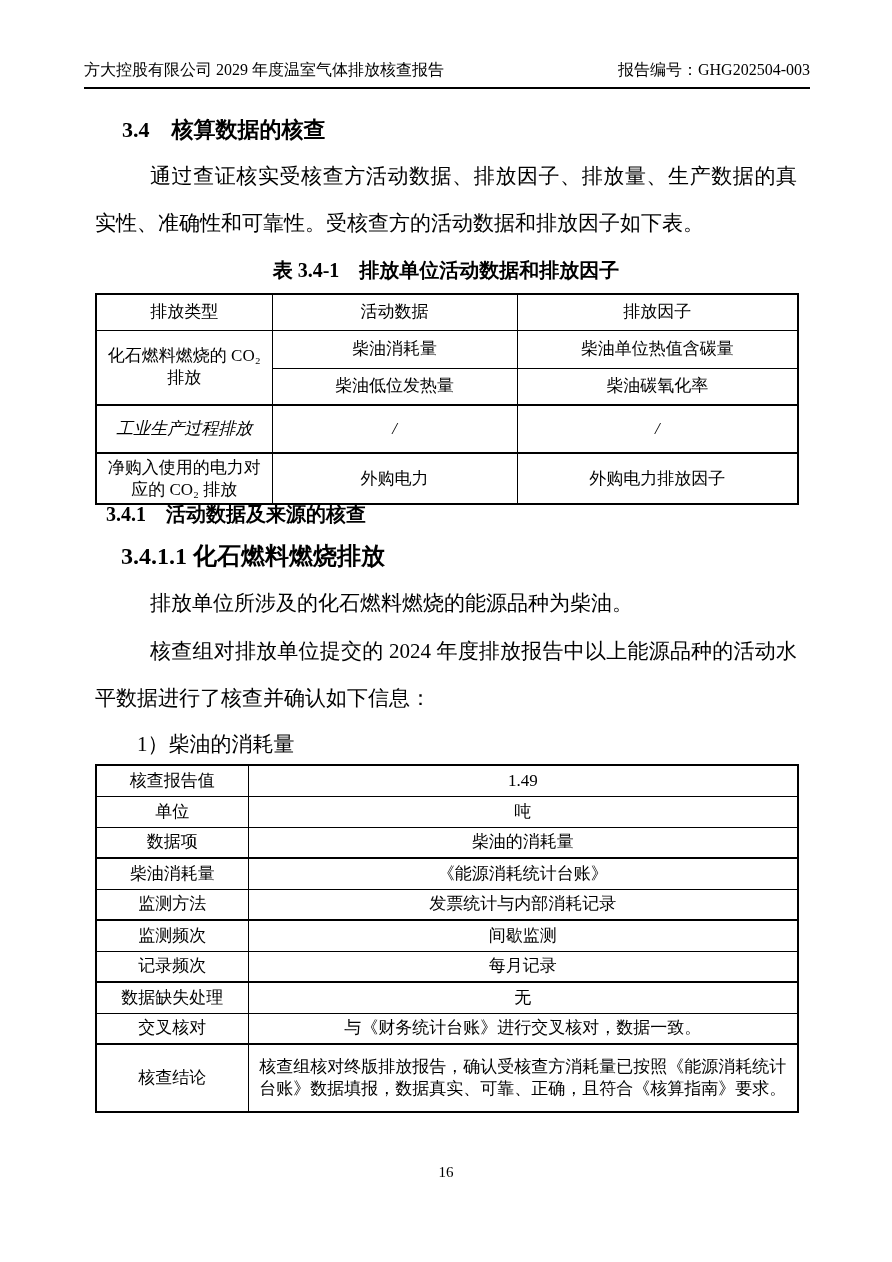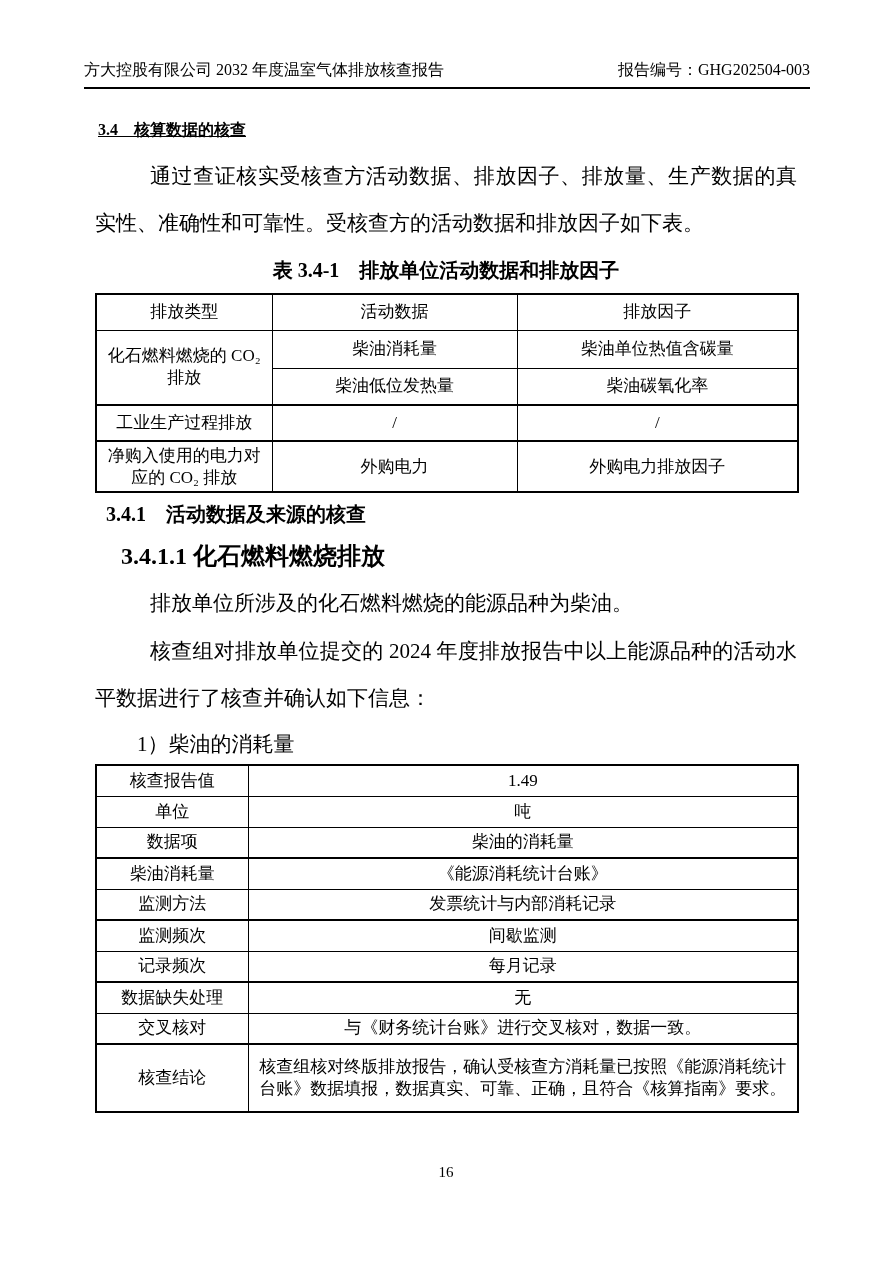--- a/index.html
+++ b/index.html
@@ -9,22 +9,22 @@
     font-family:"Liberation Serif","DejaVu Serif",serif; color:#000;
     overflow:hidden;
   }
   .header {
     position:absolute; left:84px; top:60px; width:726px;
     display:flex; justify-content:space-between; align-items:flex-end;
     font-size:16px; line-height:20px; padding-bottom:7px;
     border-bottom:2px solid #000; white-space:nowrap;
   }
   .h1 {
-    position:absolute; left:98px; top:115px; font-size:16px; line-height:30px;
-    font-weight:bold; white-space:pre-wrap;text-decoration:underline;
+    position:absolute; left:122px; top:115px; font-size:22px; line-height:30px;
+    font-weight:bold; white-space:pre-wrap;
   }
   .para {
     position:absolute; left:95px; width:702px; font-size:21px;
     text-align:justify; text-indent:55px;
   }
   .p1 { top:153px; line-height:47px; }
   .p2 { top:582px; line-height:42px; }
   .p3 { top:628px; line-height:47px; }
   .caption {
     position:absolute; left:95px; top:255px; width:702px; text-align:center;
@@ -51,37 +51,37 @@
   .tbl th, .tbl td {
     border:1px solid #000; text-align:center; vertical-align:middle;
     font-weight:normal; font-size:17px; padding:2px 4px; line-height:22px;
   }
   tr.thick th, tr.thick td { border-top-width:2px; }
   .tbl1 col.c1 { width:176px; } .tbl1 col.c2 { width:245px; } .tbl1 col.c3 { width:281px; }
   .tbl2 col.c1 { width:152px; } .tbl2 col.c2 { width:550px; }
   .tbl1 tr.hdr  { height:36px; }
   .tbl1 tr.r1   { height:38px; }
   .tbl1 tr.r2   { height:37px; }
-  .tbl1 tr.r3   { height:36px; }
+  .tbl1 tr.r3   { height:48px;font-style:italic; }
   .tbl1 tr.r4   { height:51px; }
   .tbl2 tr      { height:31px; }
   .tbl2 tr.tall { height:68px; }
   .conclusion-cell { padding:4px 10px; line-height:23px; text-align:center; }
   .footer {
     position:absolute; left:0; top:1162px; width:892px; text-align:center;
     font-size:15px; line-height:20px;
   }
 </style>
 </head>
 <body>
 
 <div class="page">
 
   <div class="header">
-    <span>方大控股有限公司 2032 年度温室气体排放核查报告</span>
+    <span>方大控股有限公司 2029 年度温室气体排放核查报告</span>
     <span>报告编号：GHG202504-003</span>
   </div>
 
   <div class="h1">3.4　核算数据的核查</div>
 
   <div class="para p1">通过查证核实受核查方活动数据、排放因子、排放量、生产数据的真实性、准确性和可靠性。受核查方的活动数据和排放因子如下表。</div>
 
   <div class="caption">表 3.4-1　排放单位活动数据和排放因子</div>
 
   <table class="tbl tbl1">

